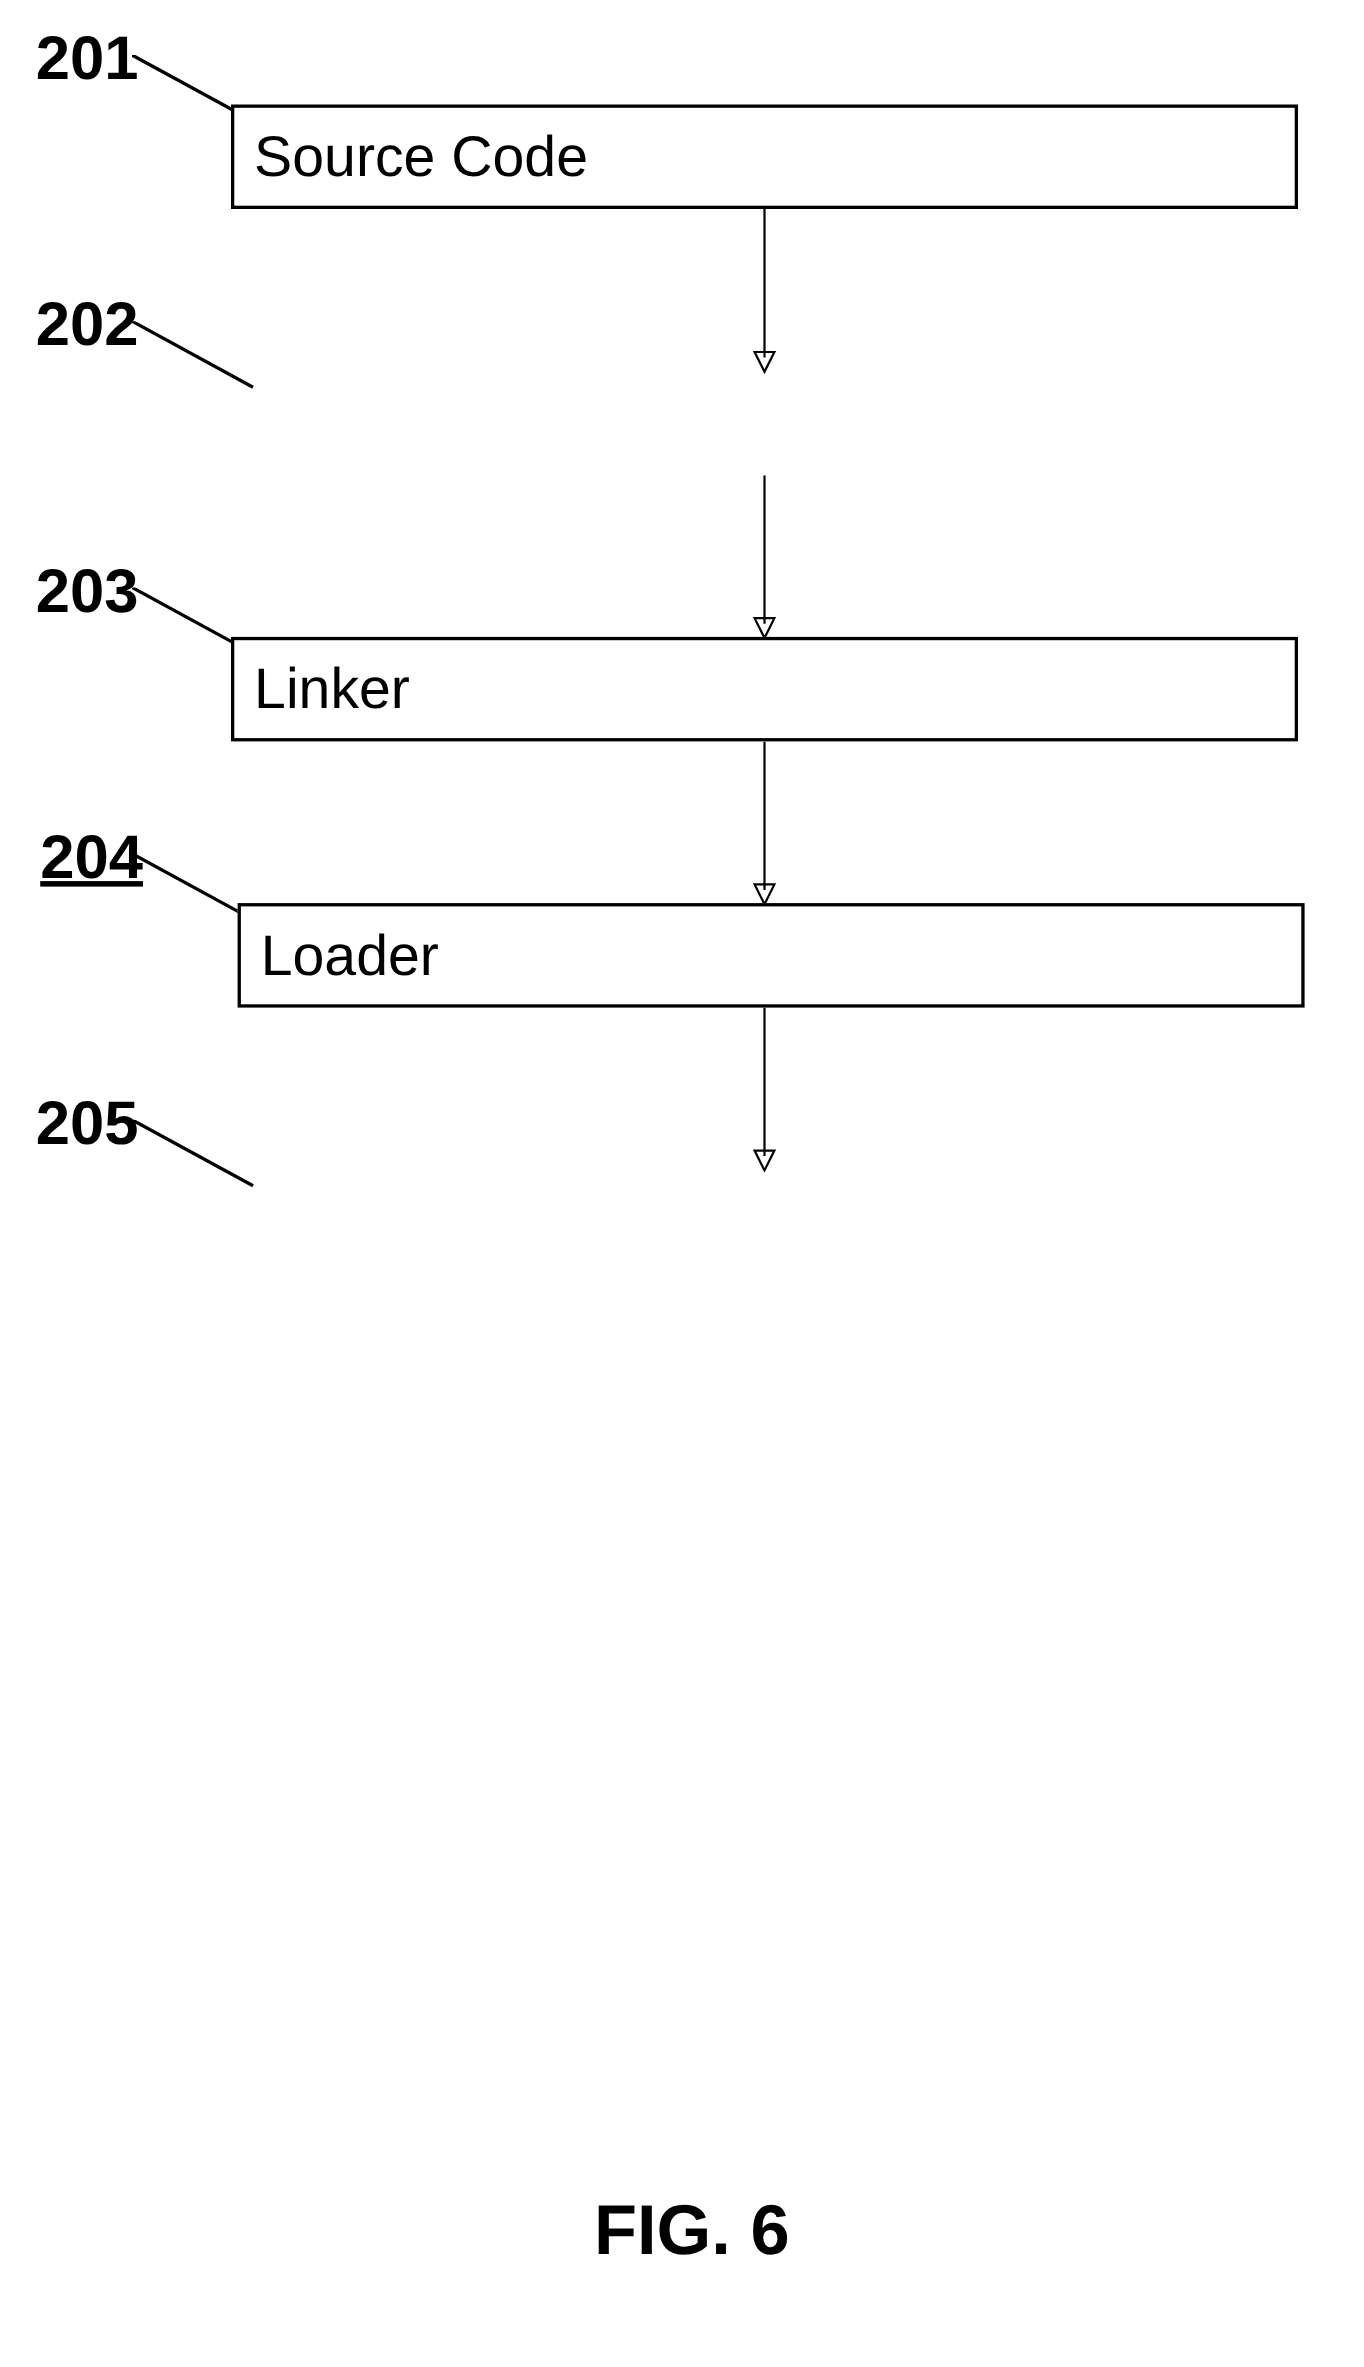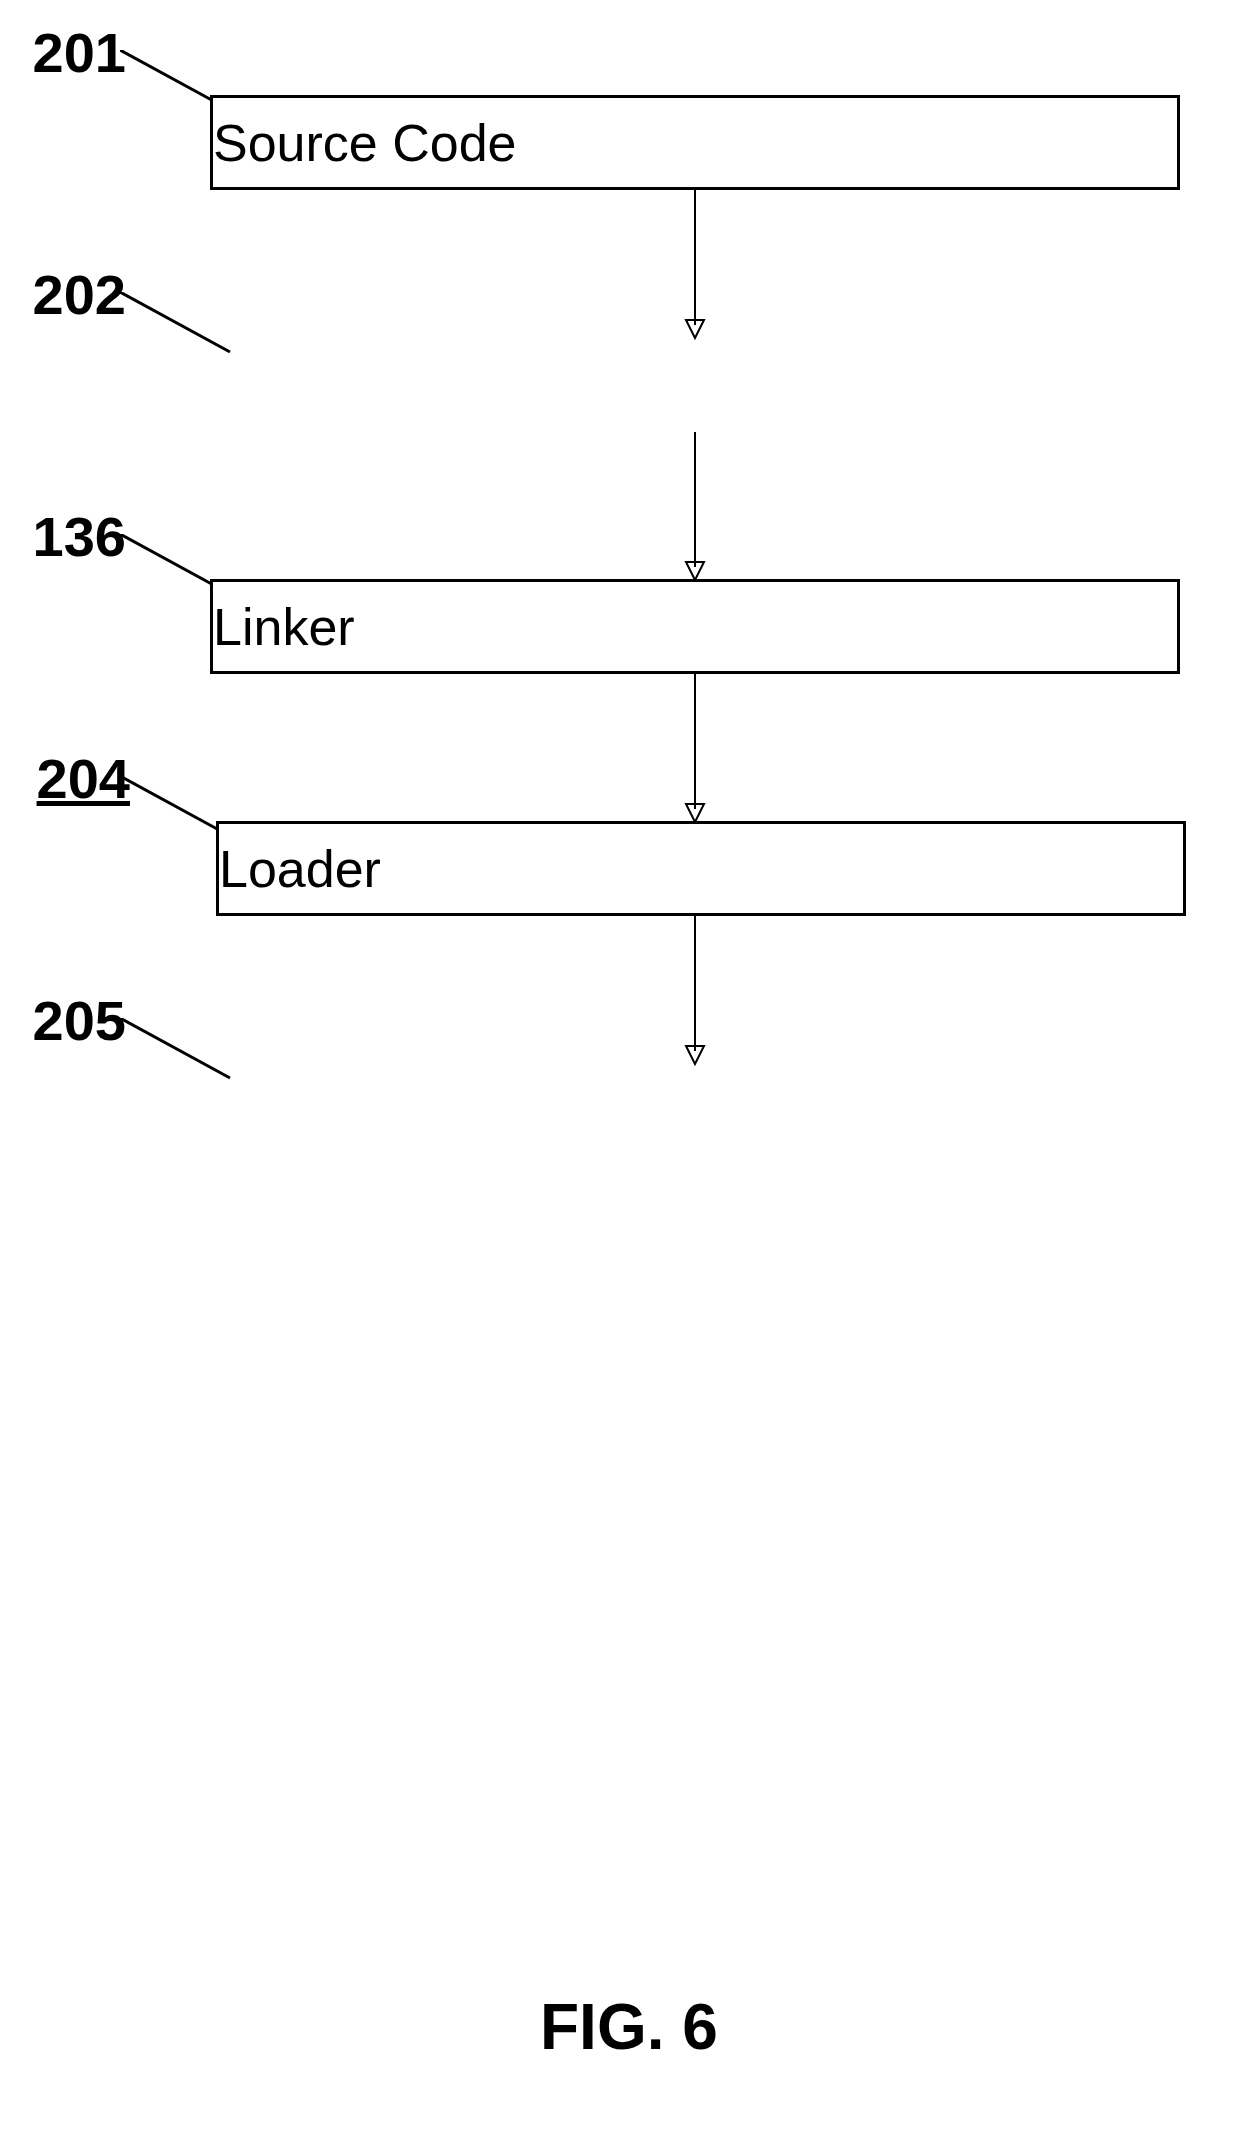--- a/index.html
+++ b/index.html
@@ -28,21 +28,21 @@
     stroke-width: 3;
     fill: none;
   }
   .box {
     position: absolute;
     border: 3px solid #000;
     box-sizing: border-box;
     background: #fff;
     display: flex;
     align-items: center;
-    padding-left: 0;
+    padding-left: 18px;
   }
   .box-text {
     font-size: 52px;
     font-weight: 400;
     color: #000;
     white-space: nowrap;
   }
   .arrow {
     position: absolute;
   }
@@ -74,21 +74,21 @@
   <div class="node-label" style="left:16px; top:262px; width:110px;">202</div>
   <svg class="leader" style="left:120px; top:292px;" width="120" height="70">
     <line x1="0" y1="0" x2="110" y2="60" stroke="#000" stroke-width="3"></line>
   </svg>
 
   <svg class="arrow" style="left:680px; top:432px;" width="30" height="150">
     <line x1="15" y1="0" x2="15" y2="135" stroke="#000" stroke-width="2"></line>
     <polygon points="15,148 6,130 24,130" fill="none" stroke="#000" stroke-width="2"></polygon>
   </svg>
 
-  <div class="node-label" style="left:16px; top:504px; width:110px;">136</div>
+  <div class="node-label" style="left:16px; top:504px; width:110px;">203</div>
   <svg class="leader" style="left:120px; top:534px;" width="120" height="70">
     <line x1="0" y1="0" x2="110" y2="60" stroke="#000" stroke-width="3"></line>
   </svg>
   <div class="box" style="left:210px; top:579px; width:970px; height:95px;">
     <span class="box-text">Linker</span>
   </div>
 
   <svg class="arrow" style="left:680px; top:674px;" width="30" height="150">
     <line x1="15" y1="0" x2="15" y2="135" stroke="#000" stroke-width="2"></line>
     <polygon points="15,148 6,130 24,130" fill="none" stroke="#000" stroke-width="2"></polygon>

